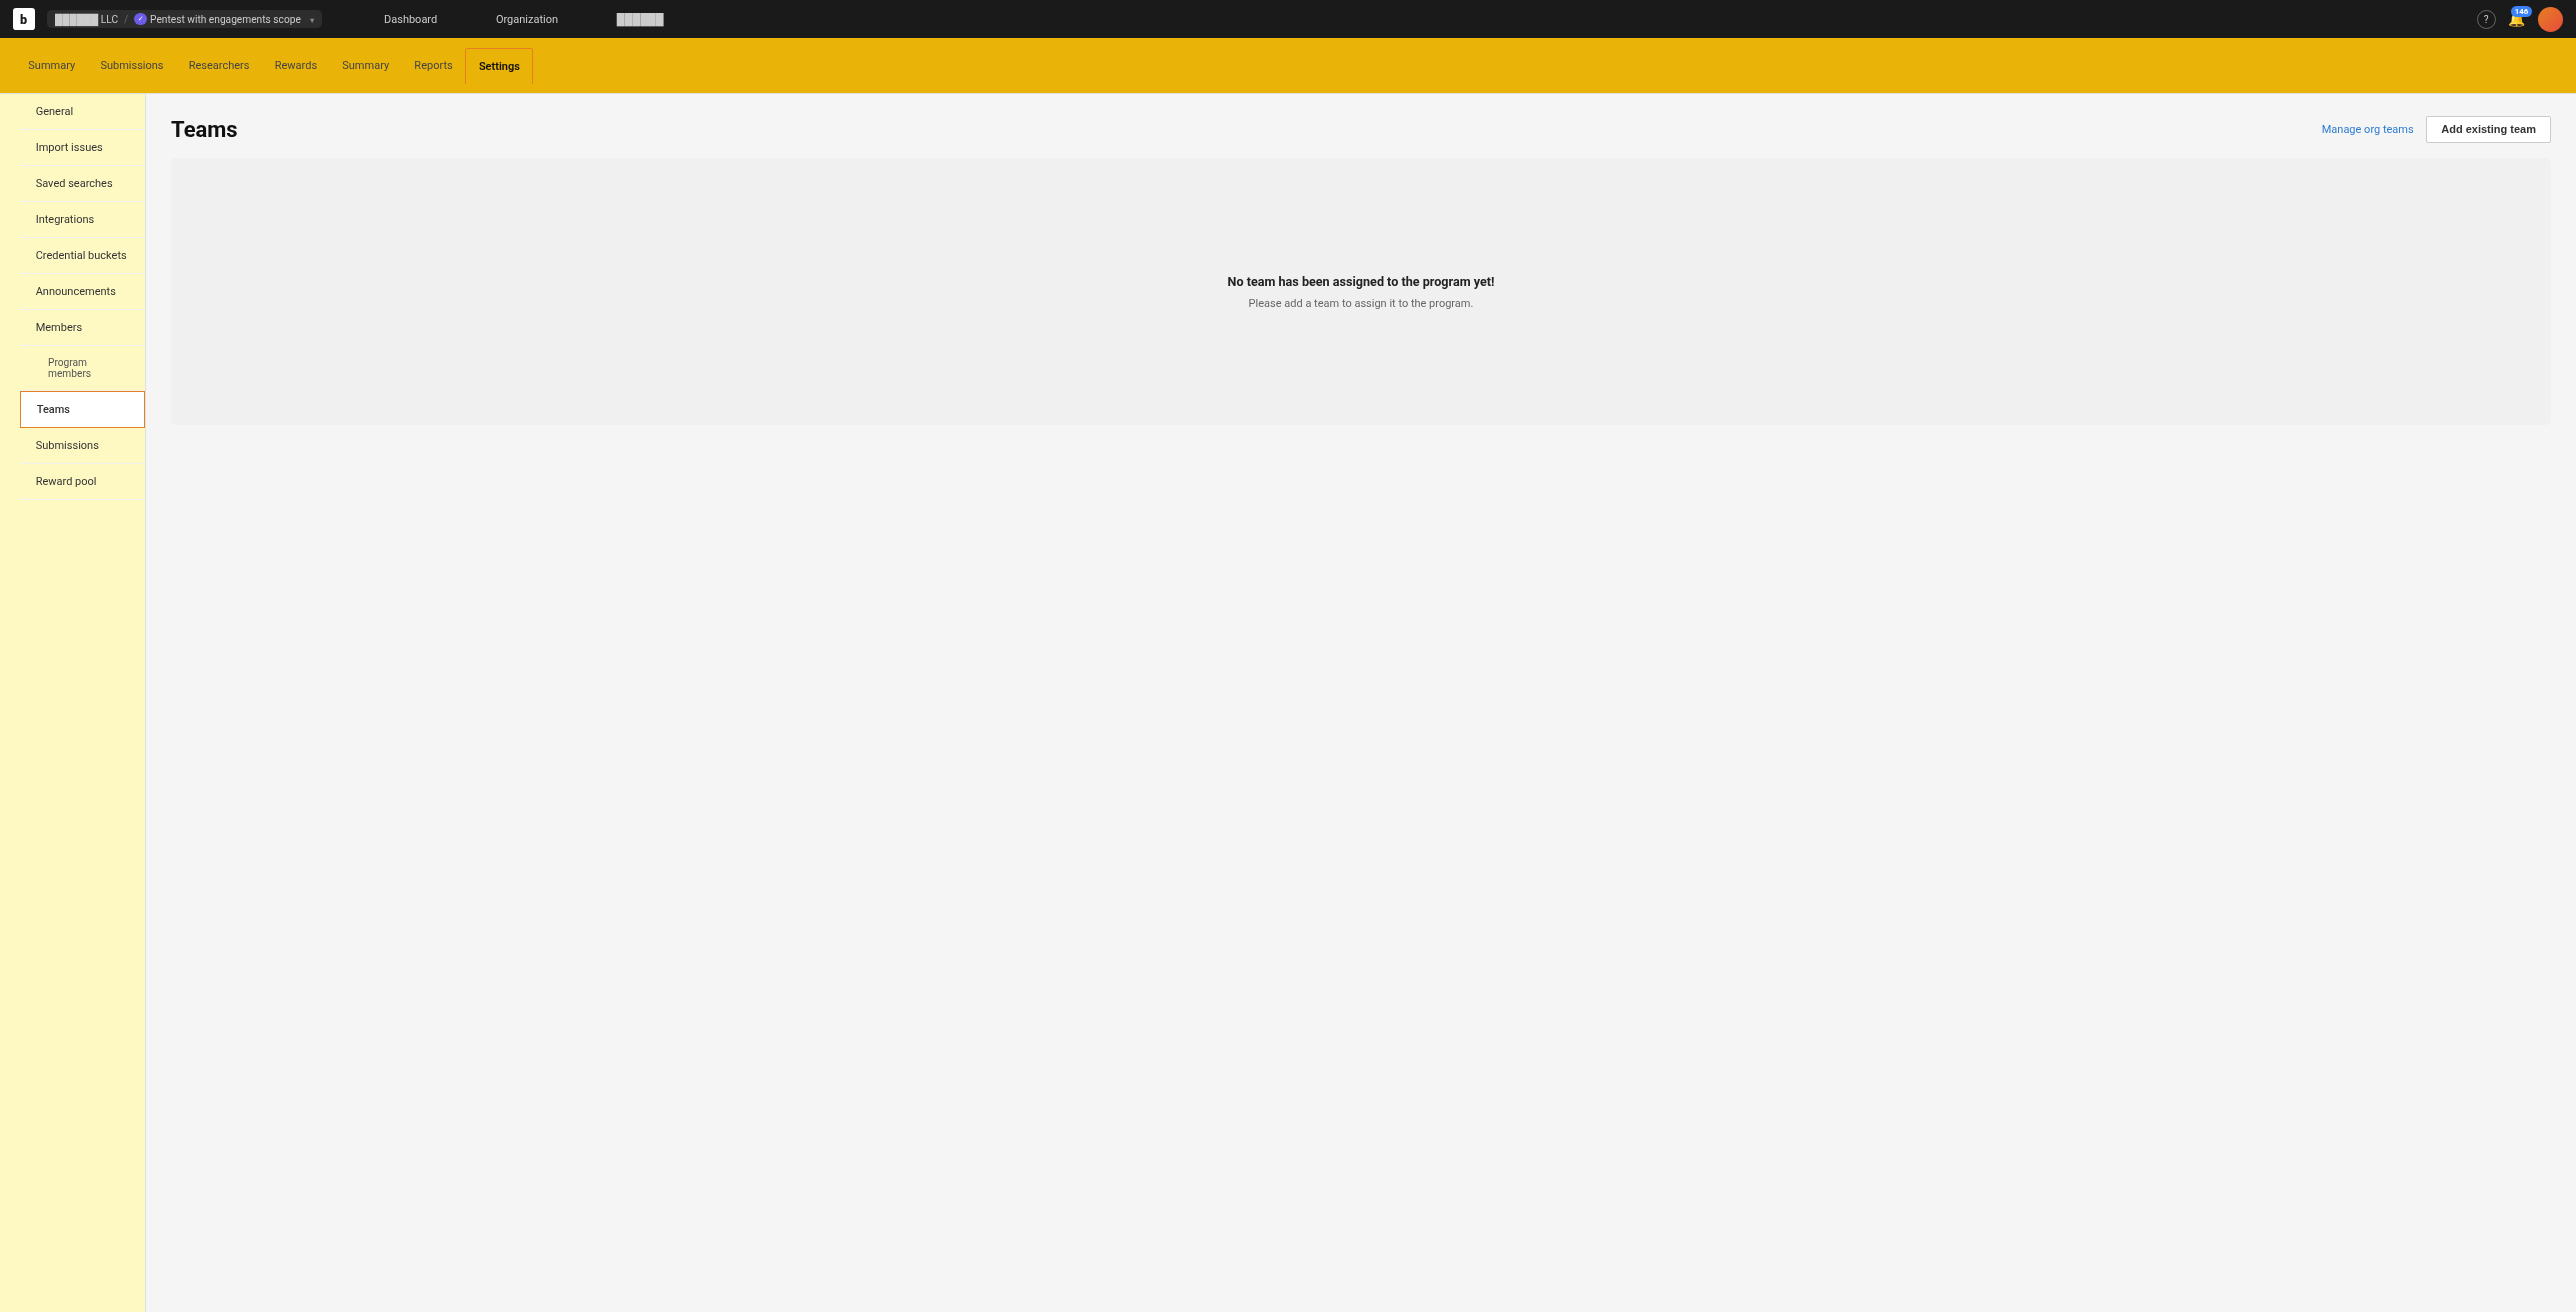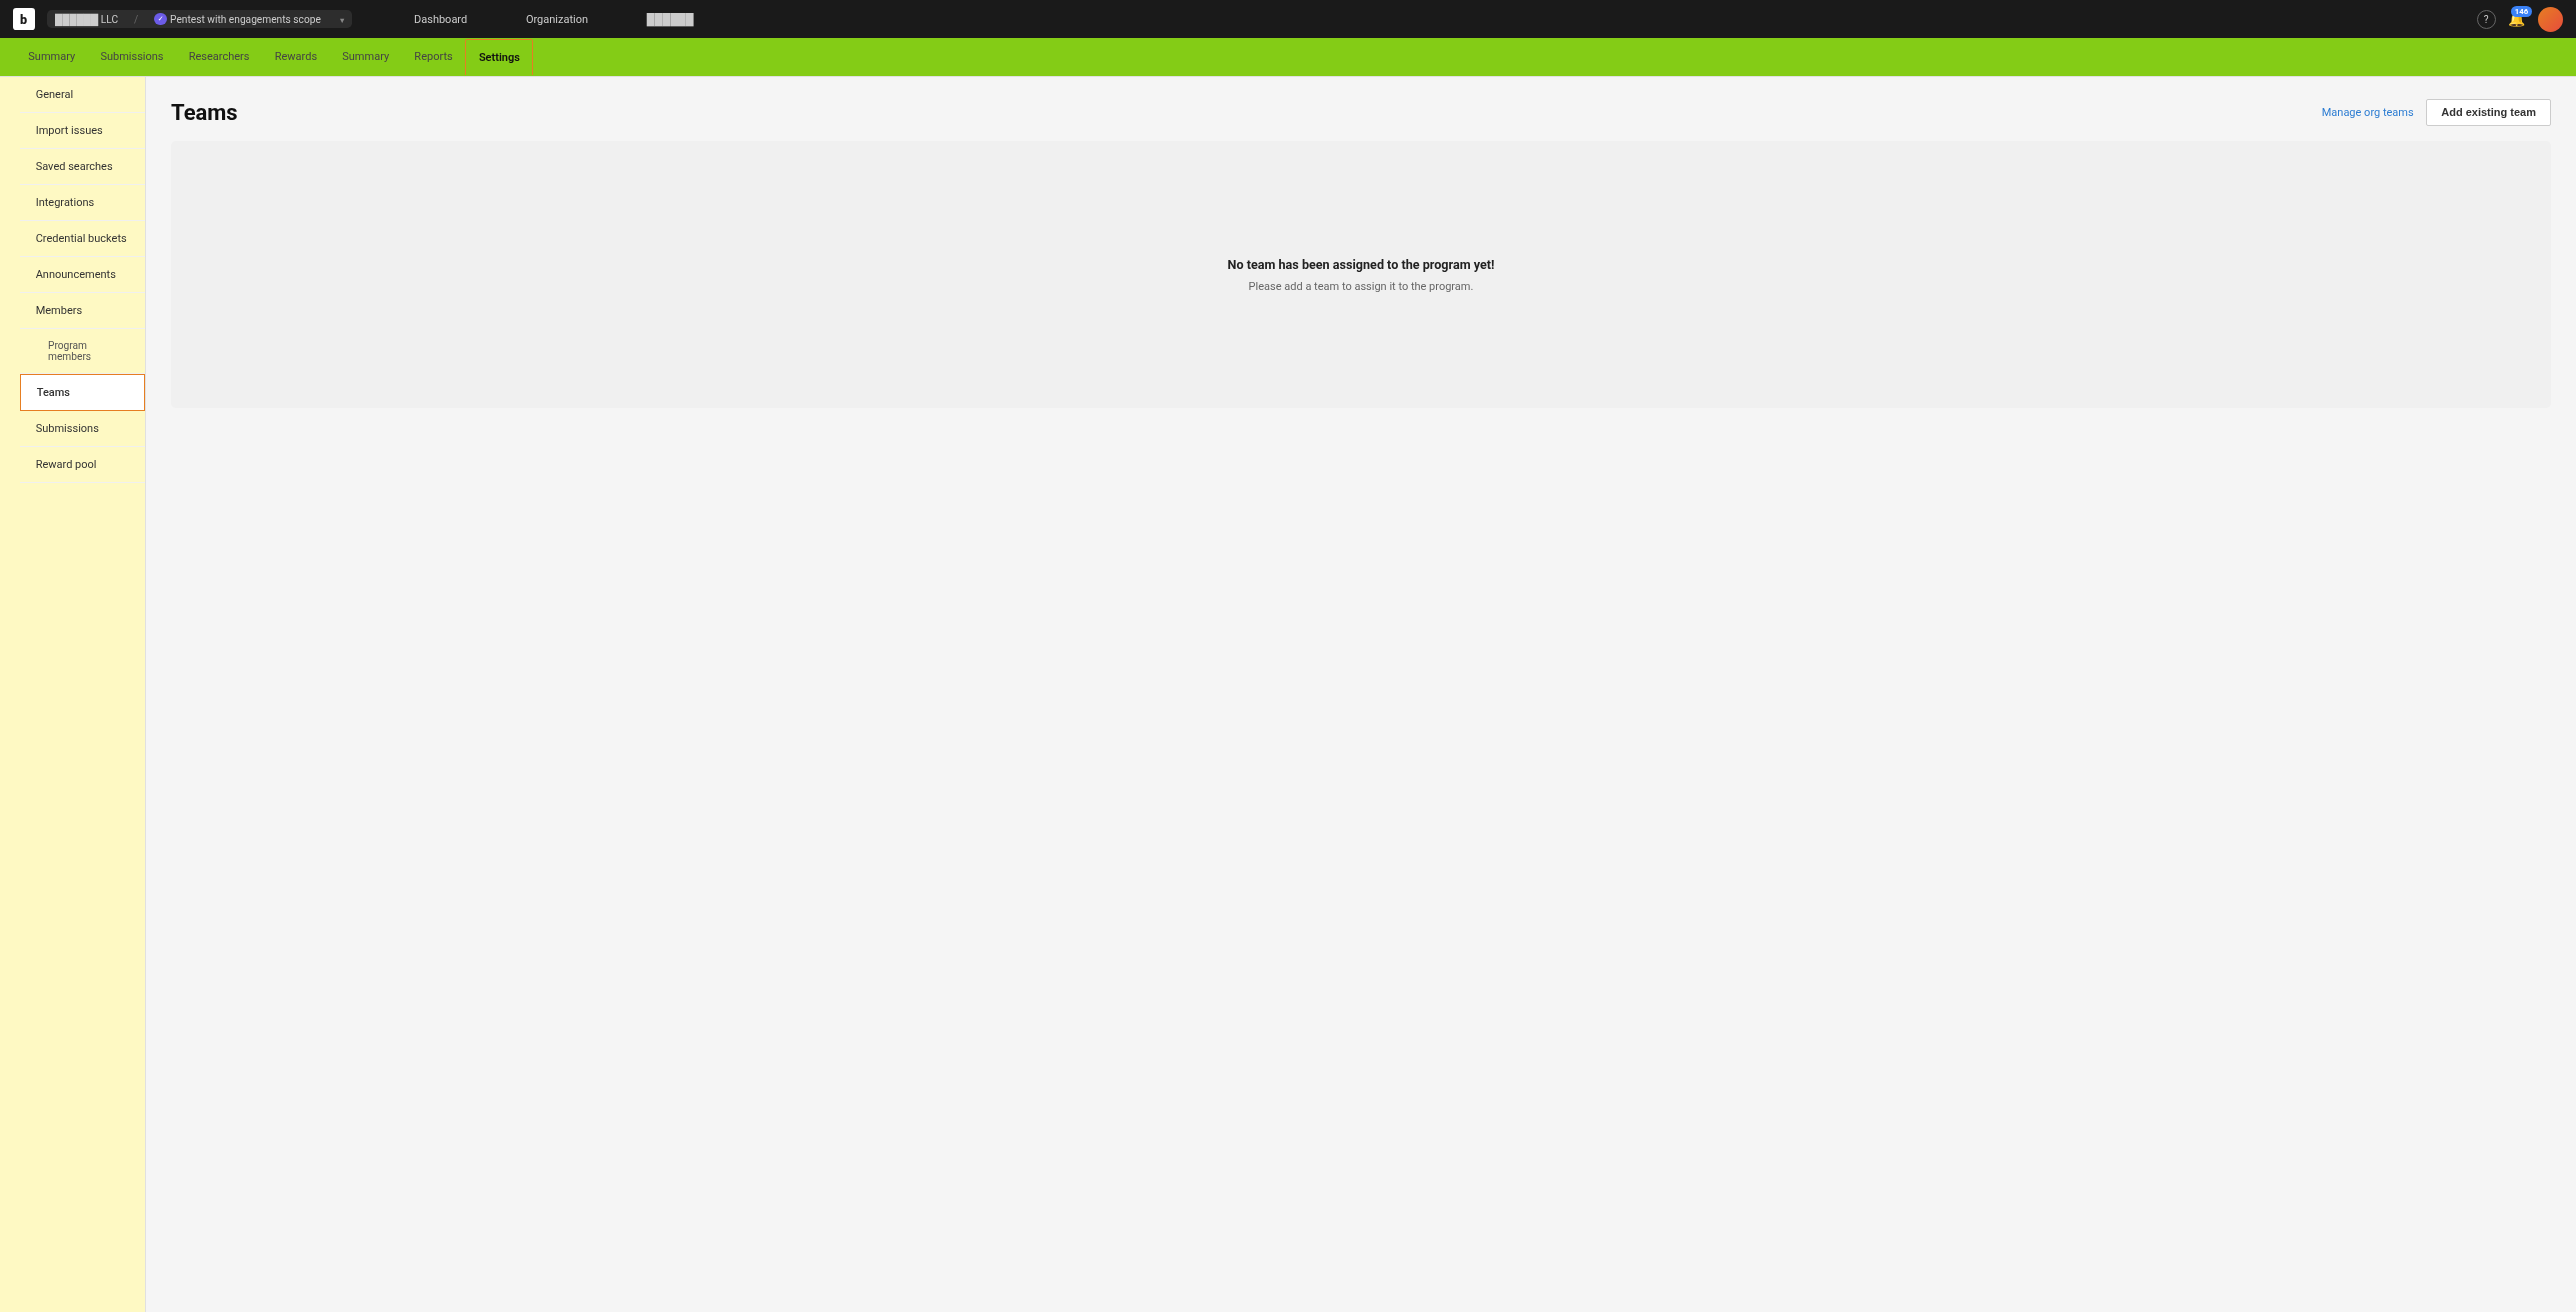--- a/index.html
+++ b/index.html
@@ -16,21 +16,21 @@
     }
     .topnav-logo {
       width: 22px; height: 22px;
       background: white;
       border-radius: 3.1px;
       display: flex; align-items: center; justify-content: center;
       font-weight: 900; font-size: 12.6px; color: #1a1a1a;
       flex-shrink: 0;
     }
     .topnav-breadcrumb {
-      display: flex; align-items: flex-end; gap: 16px;
+      display: flex; align-items: flex-end; gap: 6px;
       background: #2d2d2d;
       border-radius: 4.7px;
       padding: 3.1px 7.8px;
       color: #ccc;
       font-size: 10.2px;
     }
     .topnav-breadcrumb .separator { color: #666; }
     .topnav-breadcrumb .pentest-badge {
       display: flex; align-items: center; gap: 3.1px;
     }
@@ -66,26 +66,26 @@
       font-size: 7.8px; padding: 0.8px 3.9px; font-weight: bold;
     }
     .topnav-avatar {
       width: 25px; height: 25px; border-radius: 50%;
       background: linear-gradient(135deg, #e67e22, #e74c3c);
       cursor: pointer;
     }
 
     
     .secondnav {
-      background: #84cc16;
+      background: #eab308;
       border-bottom: 0.8px solid #e0e0e0;
       display: flex;
       align-items: center;
       padding: 0 15.7px;
-      height: 39px;
+      height: 56px;
     }
     .secondnav-item {
       padding: 11px 12.6px;
       font-size: 11px;
       color: #444;
       cursor: pointer;
       border-bottom: 1.6px solid transparent;
       margin-bottom: -0.8px;
       white-space: nowrap;
     }

